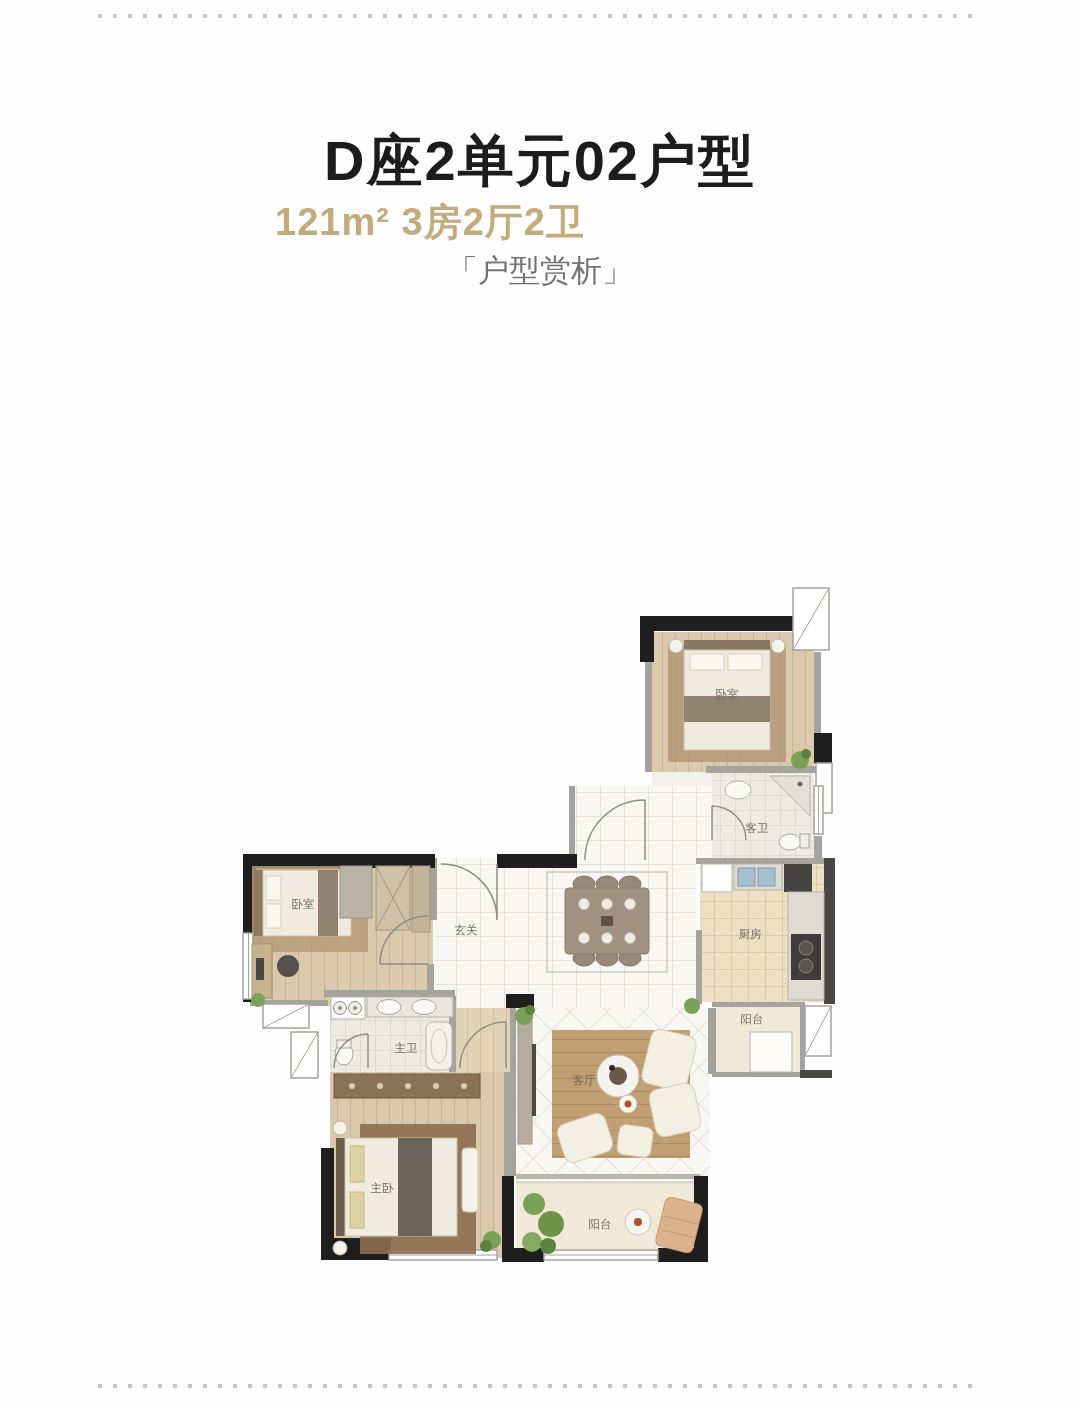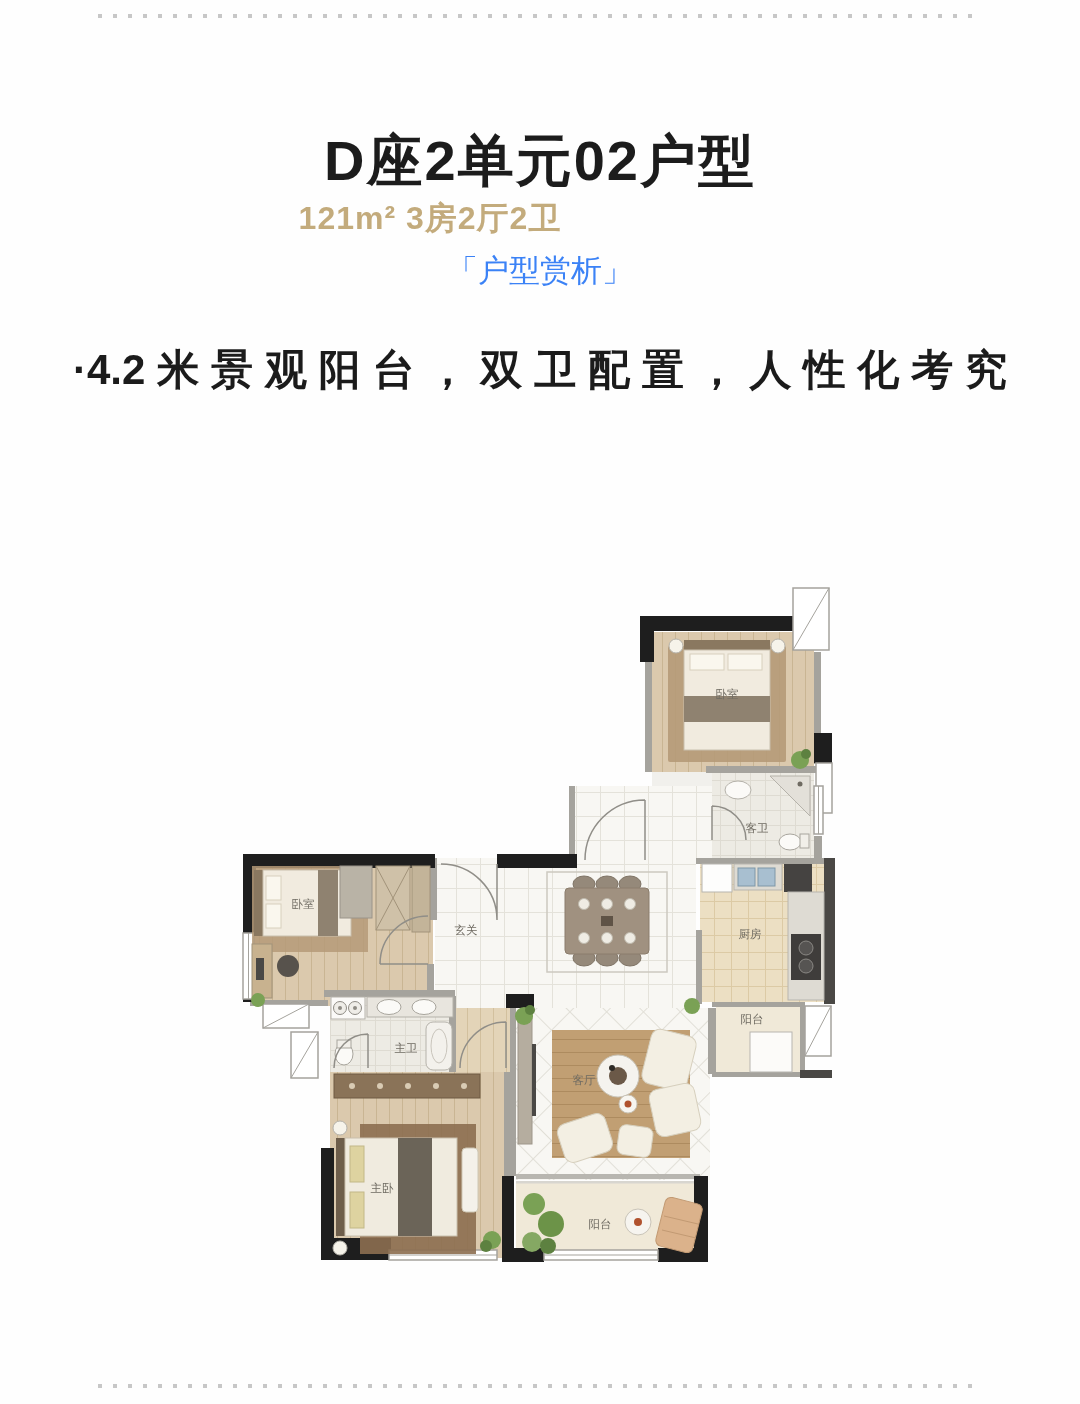--- a/index.html
+++ b/index.html
@@ -14,25 +14,25 @@
     background:repeating-linear-gradient(90deg,#c7c7c7 0 4px,transparent 4px 15px);
   }
   .dotted.top{top:14px;}
   .dotted.bottom{top:1384px;}
   .title{
     position:absolute;top:124px;left:0;width:1080px;text-align:center;
     font-size:56px;font-weight:800;letter-spacing:2px;color:#1c1c1c;
   }
   .subtitle{
     position:absolute;top:197px;left:0;width:860px;text-align:center;
-    font-size:32px;font-weight:700;letter-spacing:1px;
+    font-size:38px;font-weight:700;letter-spacing:1px;
   }
   .section-label{
     position:absolute;top:250px;left:0;width:1080px;text-align:center;
-    font-size:31px;font-weight:500;color:#3b82f6;
+    font-size:31px;font-weight:500;color:#737373;
   }
   .bullets{
     position:absolute;top:333px;left:73px;width:934px;
     font-size:42px;font-weight:600;color:#1b1b1b;
   }
   .bullets p{
     margin:0;line-height:73px;
     text-align:justify;text-align-last:justify;
   }
   .plan-wrap{position:absolute;left:233px;top:580px;width:612px;height:710px;text-decoration:underline;}
@@ -47,21 +47,20 @@
 </head>
 <body>
 
 <div class="dotted top"></div>
 
 <div class="title">D座2单元02户型</div>
 <div class="subtitle" style="color: rgb(195, 171, 124);">121m² 3房2厅2卫</div>
 <div class="section-label">「户型赏析」</div>
 
 <div class="bullets">
-  <p>·4.2米景观阳台，双卫配置，人性化考究</p>
 </div>
 
 <div class="plan-wrap">
 <svg width="612" height="710" viewBox="233 580 612 710" xmlns="http://www.w3.org/2000/svg">
   <defs>
     <pattern id="pw" width="13" height="13" patternUnits="userSpaceOnUse">
       <rect width="13" height="13" fill="#dbc9ad"></rect>
           <line x1="12.5" y1="0" x2="12.5" y2="13" stroke="#c9b593" stroke-width="1"></line>
     </pattern>
     <pattern id="pw2" width="13" height="13" patternUnits="userSpaceOnUse">

